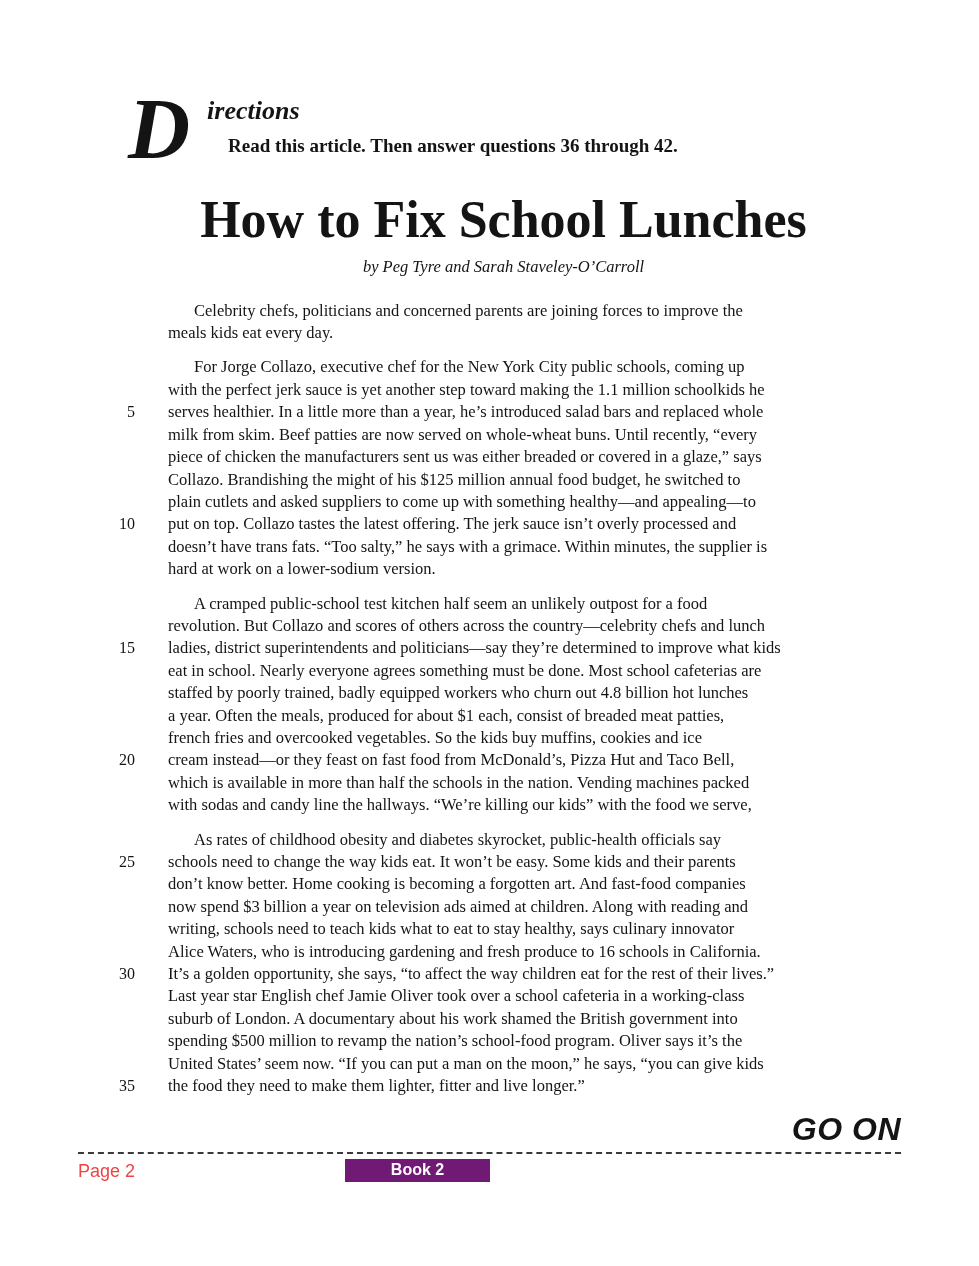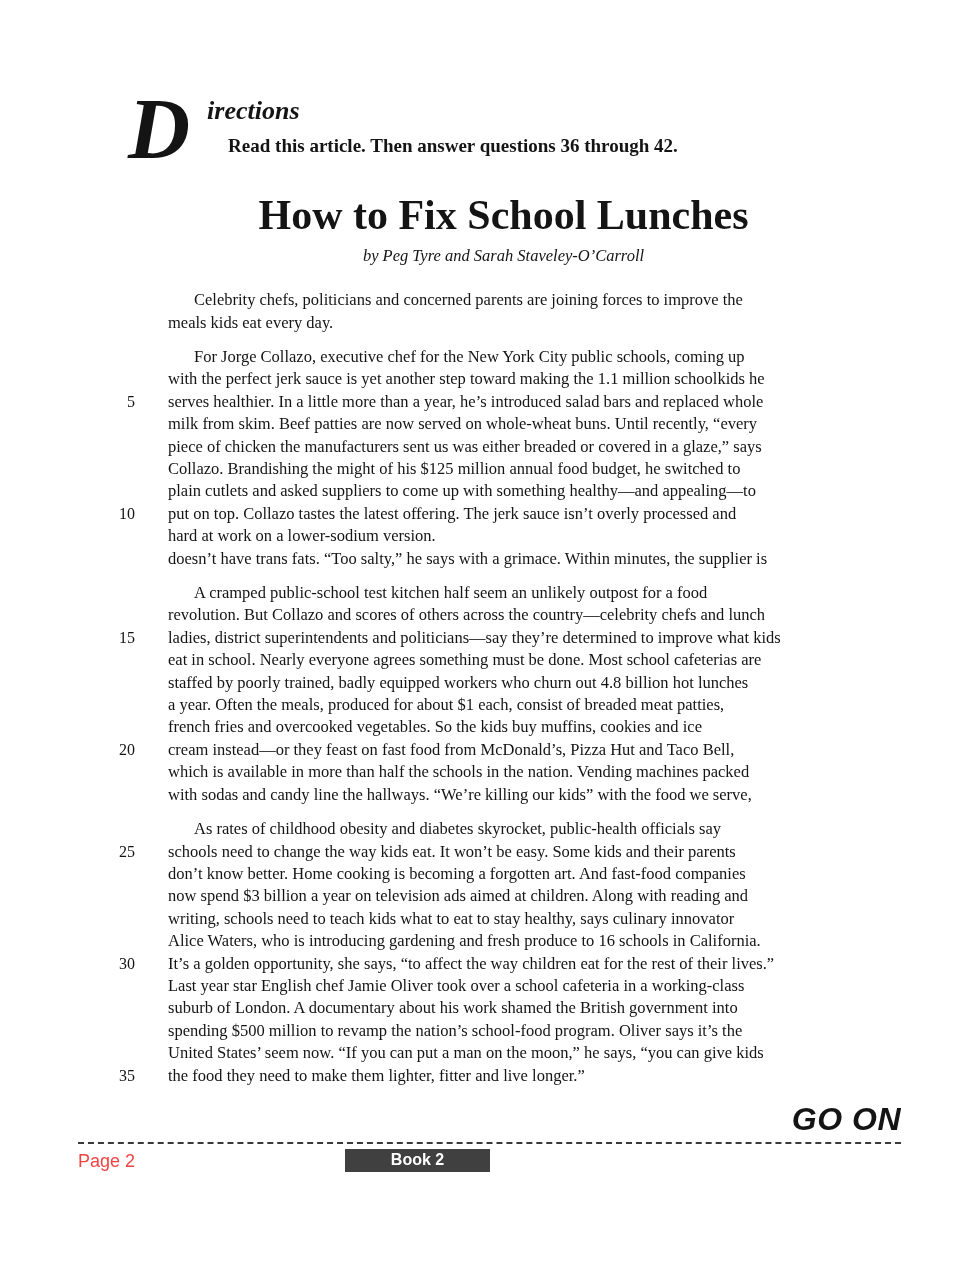--- a/index.html
+++ b/index.html
@@ -25,21 +25,21 @@
     font-size: 86px;
     line-height: 0.78;
     letter-spacing: -2px;
   }
   .dir-right { margin-left: 19px; padding-top: 2px; }
   .dir-word { font-style: italic; font-weight: bold; font-size: 26px; line-height: 1; }
   .dir-instruction { font-weight: bold; font-size: 19px; margin-top: 11px; margin-left: 21px; }
 
   
   .title-block { text-align: center; padding-left: 28px; margin-top: 30px; }
-  .title { font-size: 42px; font-weight: bold; line-height: 1.05; letter-spacing: 0px; }
+  .title { font-size: 52px; font-weight: bold; line-height: 1.05; letter-spacing: 0px; }
   .byline { font-style: italic; font-size: 16.5px; margin-top: 9px; }
 
   
   .article-body { margin-top: 23px; }
   .paragraph + .paragraph { margin-top: 12px; }
   .line { display: flex; font-size: 16.5px; line-height: 22.4px; white-space: pre; }
   .line-num { width: 57px; flex: none; text-align: right; font-size: 16px; }
   .line-text { margin-left: 33px; }
   .line-text.first { margin-left: 59px; }
 
@@ -66,21 +66,21 @@
     font-size: 18px;
     color: #ef4444;
     position: absolute;
     left: 0; top: 2px;
   }
   .book-badge {
     position: absolute;
     left: 267px;
     top: 0;
     width: 145px;
-    background: #404040;
+    background: #701a75;
     color: #fff;
     font-family: "Liberation Sans", sans-serif;
     font-weight: bold;
     font-size: 16px;
     text-align: center;
     padding: 2px 0 3px 0;
   }
 </style>
 </head>
 <body>
@@ -107,22 +107,22 @@
       </div>
       <div class="paragraph">
         <div class="line"><span class="line-num"></span><span class="line-text first">For Jorge Collazo, executive chef for the New York City public schools, coming up</span></div>
         <div class="line"><span class="line-num"></span><span class="line-text">with the perfect jerk sauce is yet another step toward making the 1.1 million schoolkids he</span></div>
         <div class="line"><span class="line-num">5</span><span class="line-text">serves healthier. In a little more than a year, he’s introduced salad bars and replaced whole</span></div>
         <div class="line"><span class="line-num"></span><span class="line-text">milk from skim. Beef patties are now served on whole-wheat buns. Until recently, “every</span></div>
         <div class="line"><span class="line-num"></span><span class="line-text">piece of chicken the manufacturers sent us was either breaded or covered in a glaze,” says</span></div>
         <div class="line"><span class="line-num"></span><span class="line-text">Collazo. Brandishing the might of his $125 million annual food budget, he switched to</span></div>
         <div class="line"><span class="line-num"></span><span class="line-text">plain cutlets and asked suppliers to come up with something healthy—and appealing—to</span></div>
         <div class="line"><span class="line-num">10</span><span class="line-text">put on top. Collazo tastes the latest offering. The jerk sauce isn’t overly processed and</span></div>
+        <div class="line"><span class="line-num"></span><span class="line-text">doesn’t have trans fats. “Too salty,” he says with a grimace. Within minutes, the supplier is</span></div>
         <div class="line"><span class="line-num"></span><span class="line-text">hard at work on a lower-sodium version.</span></div>
-        <div class="line"><span class="line-num"></span><span class="line-text">doesn’t have trans fats. “Too salty,” he says with a grimace. Within minutes, the supplier is</span></div>
       </div>
       <div class="paragraph">
         <div class="line"><span class="line-num"></span><span class="line-text first">A cramped public-school test kitchen half seem an unlikely outpost for a food</span></div>
         <div class="line"><span class="line-num"></span><span class="line-text">revolution. But Collazo and scores of others across the country—celebrity chefs and lunch</span></div>
         <div class="line"><span class="line-num">15</span><span class="line-text">ladies, district superintendents and politicians—say they’re determined to improve what kids</span></div>
         <div class="line"><span class="line-num"></span><span class="line-text">eat in school. Nearly everyone agrees something must be done. Most school cafeterias are</span></div>
         <div class="line"><span class="line-num"></span><span class="line-text">staffed by poorly trained, badly equipped workers who churn out 4.8 billion hot lunches</span></div>
         <div class="line"><span class="line-num"></span><span class="line-text">a year. Often the meals, produced for about $1 each, consist of breaded meat patties,</span></div>
         <div class="line"><span class="line-num"></span><span class="line-text">french fries and overcooked vegetables. So the kids buy muffins, cookies and ice</span></div>
         <div class="line"><span class="line-num">20</span><span class="line-text">cream instead—or they feast on fast food from McDonald’s, Pizza Hut and Taco Bell,</span></div>

